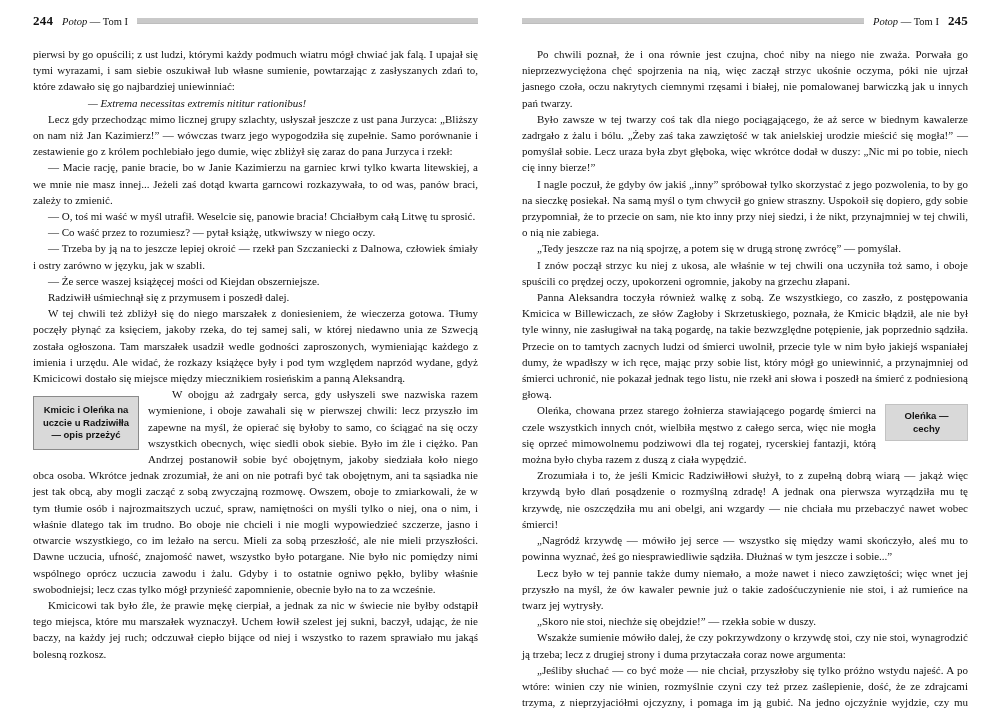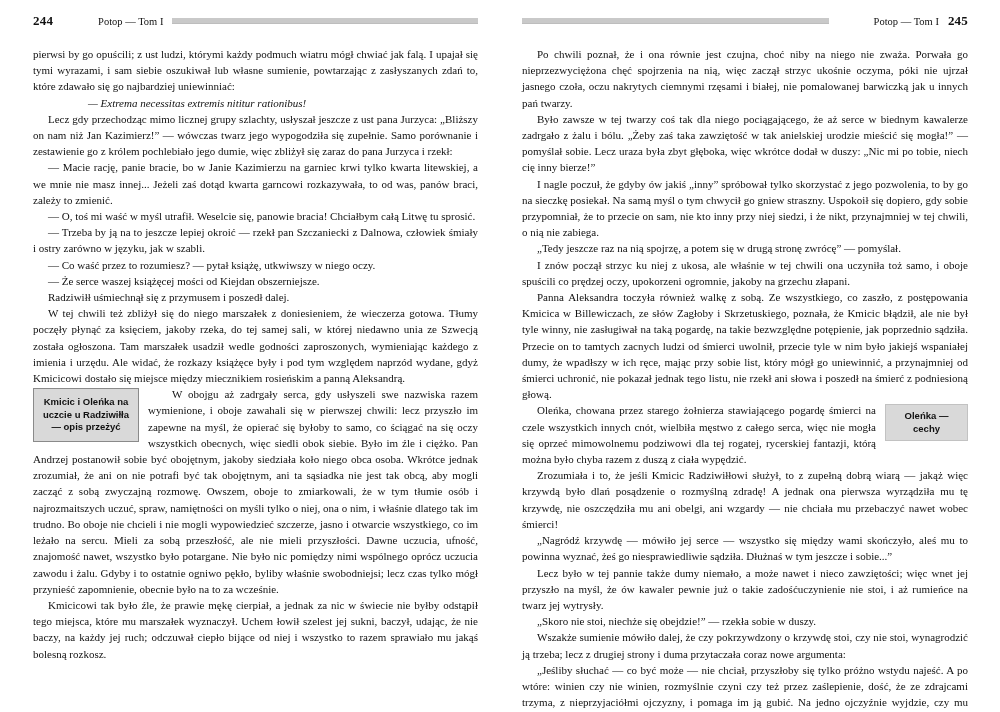--- a/index.html
+++ b/index.html
@@ -8,39 +8,39 @@
     font-family:"Liberation Serif","DejaVu Serif",serif;color:#111;
     overflow:hidden;
   }
   .page{box-sizing:border-box;width:500px;height:712px;overflow:hidden;}
   .page.left{padding:13px 22px 16px 33px;}
   .page.right{padding:13px 32px 10px 22px;}
 
   .pagehead{display:flex;align-items:center;gap:9px;height:16px;margin-bottom:17px;}
   .pagenum{font-weight:bold;font-size:13px;letter-spacing:.2px;}
   .booktitle{font-size:10.5px;white-space:nowrap;}
-  .booktitle .it{margin-left:36px;}
+  .booktitle .it{font-style:italic;}
   .headbar{flex:1;height:5px;background:#c9c9c9;border-bottom:1px solid #bdbdbd;}
 
   .body{
     font-size:11px;line-height:16.2px;text-align:justify;
     hyphens:none;
   }
   .body p{margin:0;padding:0;}
   .body p.ind{text-indent:15px;}
   .body p.bigind{text-indent:24px;}
   .body p.it .ptext{font-style:italic;margin-left:40px;}
 
   .note{
     font-family:"Liberation Sans","DejaVu Sans",sans-serif;
     font-weight:bold;font-size:9.5px;line-height:12.5px;text-align:center;
     background:#d9d9d9;box-sizing:border-box;text-indent:0;
   }
   .note-left{
-    float:left;width:106px;margin:2px 9px 3px 0;
+    float:left;width:106px;margin:10px 9px 3px 0;
     border:1px solid #8a8a8a;padding:7px 4px;
   }
   .note-right{
     float:right;width:83px;margin:2px 0 3px 9px;
     border:1px solid #c2c2c2;padding:5px 4px;
   }
 </style>
 </head>
 <body>
 
@@ -51,22 +51,22 @@
       <span class="pagenum">244</span>
       <span class="booktitle"><span class="it">Potop</span> <span>— Tom I</span></span>
       <span class="headbar"></span>
     </header>
     <div class="body">
       <p><span class="ptext">pierwsi by go opuścili; z ust ludzi, którymi każdy podmuch wiatru mógł chwiać jak falą. I upajał się tymi wyrazami, i sam siebie oszukiwał lub własne sumienie, powtarzając z zasłyszanych zdań to, które zdawało się go najbardziej uniewinniać:</span></p>
       <p class="ind it"><span class="ptext">— Extrema necessitas extremis nititur rationibus!</span></p>
       <p class="ind"><span class="ptext">Lecz gdy przechodząc mimo licznej grupy szlachty, usłyszał jeszcze z ust pana Jurzyca: „Bliższy on nam niż Jan Kazimierz!” — wówczas twarz jego wypogodziła się zupełnie. Samo porównanie i zestawienie go z królem pochlebiało jego dumie, więc zbliżył się zaraz do pana Jurzyca i rzekł:</span></p>
       <p class="ind"><span class="ptext">— Macie rację, panie bracie, bo w Janie Kazimierzu na garniec krwi tylko kwarta litewskiej, a we mnie nie masz innej... Jeżeli zaś dotąd kwarta garncowi rozkazywała, to od was, panów braci, zależy to zmienić.</span></p>
       <p class="ind"><span class="ptext">— O, toś mi waść w myśl utrafił. Weselcie się, panowie bracia! Chciałbym całą Litwę tu sprosić.</span></p>
+      <p class="ind"><span class="ptext">— Co waść przez to rozumiesz? — pytał książę, utkwiwszy w niego oczy.</span></p>
       <p class="ind"><span class="ptext">— Trzeba by ją na to jeszcze lepiej okroić — rzekł pan Szczaniecki z Dalnowa, człowiek śmiały i ostry zarówno w języku, jak w szabli.</span></p>
-      <p class="ind"><span class="ptext">— Co waść przez to rozumiesz? — pytał książę, utkwiwszy w niego oczy.</span></p>
       <p class="ind"><span class="ptext">— Że serce waszej książęcej mości od Kiejdan obszerniejsze.</span></p>
       <p class="ind"><span class="ptext">Radziwiłł uśmiechnął się z przymusem i poszedł dalej.</span></p>
       <p class="ind"><span class="ptext">W tej chwili też zbliżył się do niego marszałek z doniesieniem, że wieczerza gotowa. Tłumy poczęły płynąć za księciem, jakoby rzeka, do tej samej sali, w której niedawno unia ze Szwecją została ogłoszona. Tam marszałek usadził wedle godności zaproszonych, wymieniając każdego z imienia i urzędu. Ale widać, że rozkazy książęce były i pod tym względem naprzód wydane, gdyż Kmicicowi dostało się miejsce między miecznikiem rosieńskim a panną Aleksandrą.</span></p>
       <p class="bigind"><span class="note note-left">Kmicic i Oleńka na uczcie u Radziwiłła — opis przeżyć</span><span class="ptext">W obojgu aż zadrgały serca, gdy usłyszeli swe nazwiska razem wymienione, i oboje zawahali się w pierwszej chwili: lecz przyszło im zapewne na myśl, że opierać się byłoby to samo, co ściągać na się oczy wszystkich obecnych, więc siedli obok siebie. Było im źle i ciężko. Pan Andrzej postanowił sobie być obojętnym, jakoby siedziała koło niego obca osoba. Wkrótce jednak zrozumiał, że ani on nie potrafi być tak obojętnym, ani ta sąsiadka nie jest tak obcą, aby mogli zacząć z sobą zwyczajną rozmowę. Owszem, oboje to zmiarkowali, że w tym tłumie osób i najrozmaitszych uczuć, spraw, namiętności on myśli tylko o niej, ona o nim, i właśnie dlatego tak im trudno. Bo oboje nie chcieli i nie mogli wypowiedzieć szczerze, jasno i otwarcie wszystkiego, co im leżało na sercu. Mieli za sobą przeszłość, ale nie mieli przyszłości. Dawne uczucia, ufność, znajomość nawet, wszystko było potargane. Nie było nic pomiędzy nimi wspólnego oprócz uczucia zawodu i żalu. Gdyby i to ostatnie ogniwo pękło, byliby właśnie swobodniejsi; lecz czas tylko mógł przynieść zapomnienie, obecnie było na to za wcześnie.</span></p>
       <p class="ind"><span class="ptext">Kmicicowi tak było źle, że prawie mękę cierpiał, a jednak za nic w świecie nie byłby odstąpił tego miejsca, które mu marszałek wyznaczył. Uchem łowił szelest jej sukni, baczył, udając, że nie baczy, na każdy jej ruch; odczuwał ciepło bijące od niej i wszystko to razem sprawiało mu jakąś bolesną rozkosz.</span></p>
     </div>
   </section>
 
   <section class="page right">
     <header class="pagehead">

